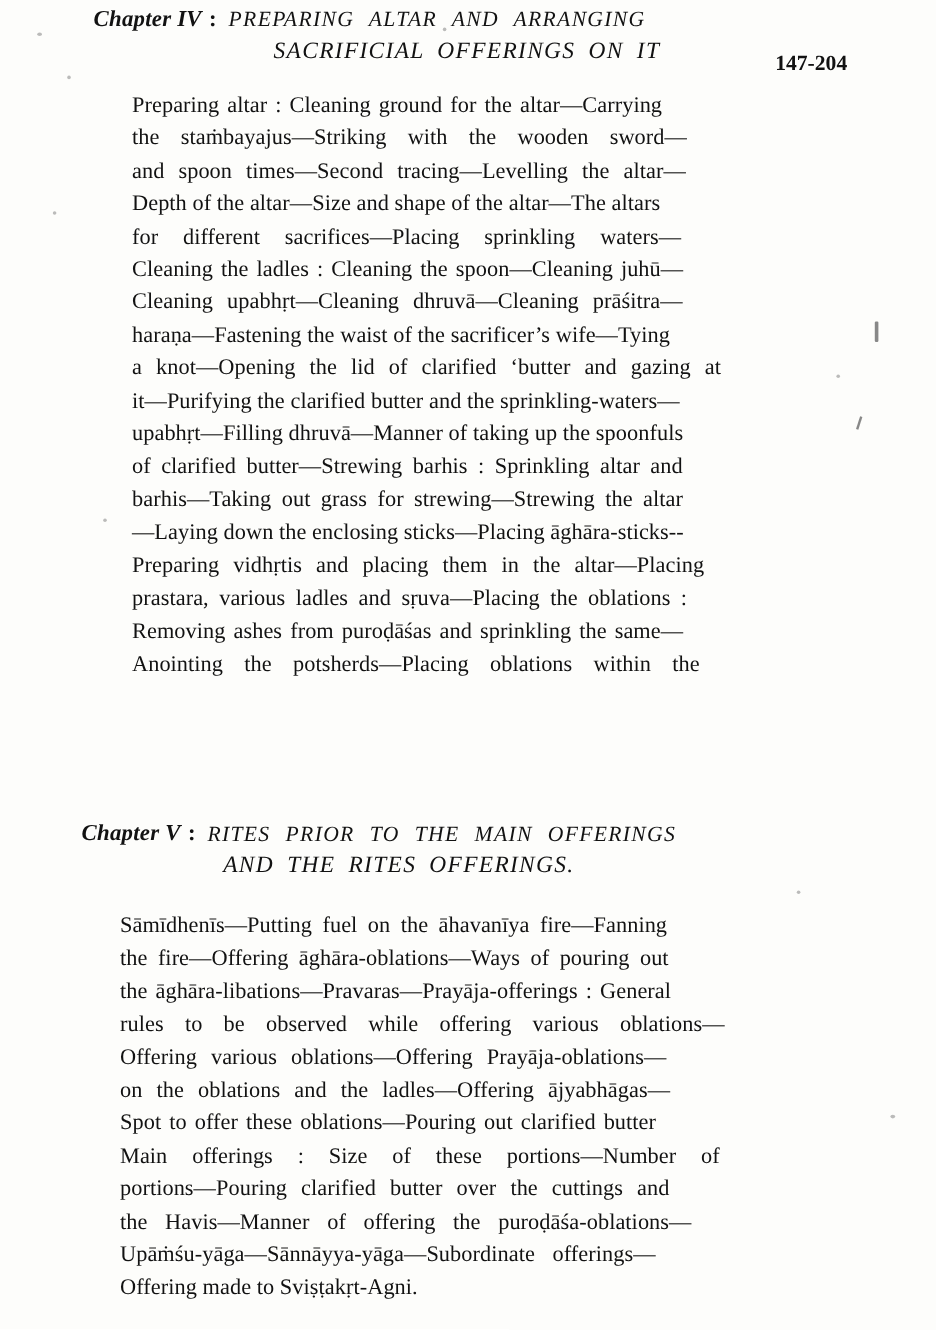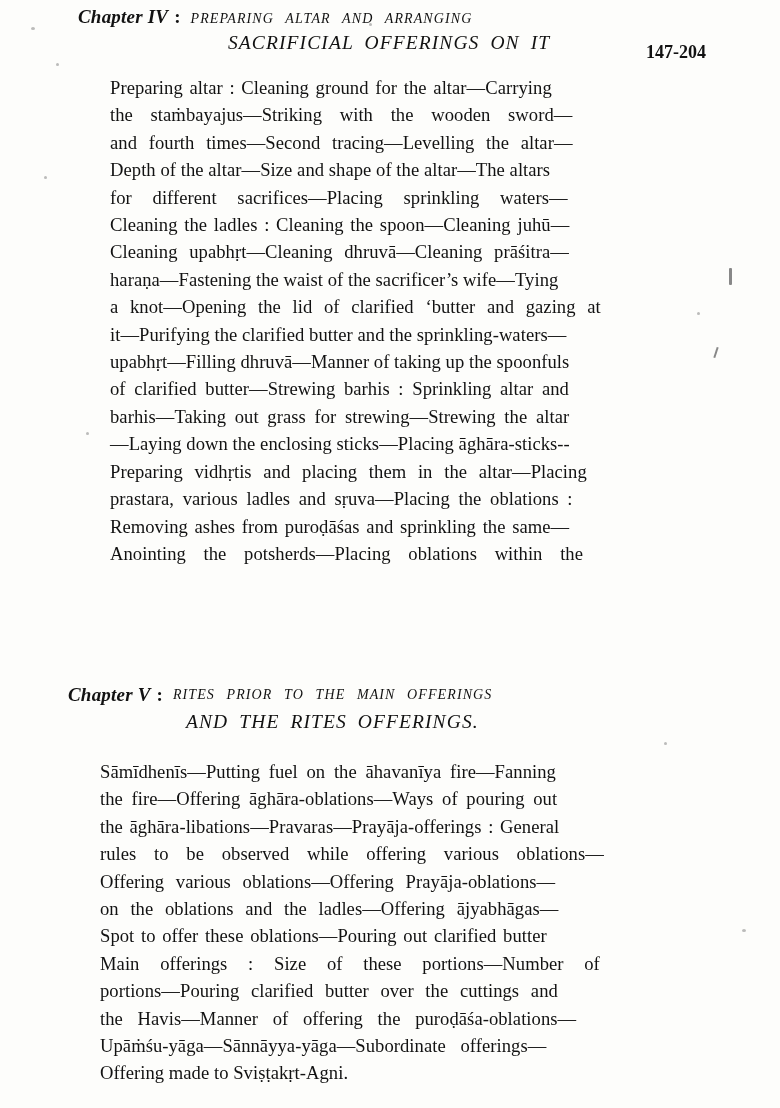--- a/index.html
+++ b/index.html
@@ -49,21 +49,21 @@
 
   .chapter-colon {
     font-size: 19px;
     font-weight: bold;
     padding: 0 10px 0 6px;
     flex: none;
   }
 
   .chapter-title {
     font-style: italic;
-    font-size: 14px;
+    font-size: 18px;
     letter-spacing: 1.1px;
     word-spacing: 7px;
     flex: none;
   }
 
   .chapter-title-2 {
     font-style: italic;
     font-size: 19.5px;
     letter-spacing: 1.1px;
     word-spacing: 5px;
@@ -126,21 +126,21 @@
     </div>
     <div style="padding-left:228px; margin-top:4px;">
       <span class="chapter-title-2">SACRIFICIAL  OFFERINGS  ON  IT</span>
     </div>
     <span class="chapter-pages" style="left:646px; top:36px;">147-204</span>
   </div>
 
   <div class="toc-body" style="left:110px; top:74px; width:600px;">
     <span class="ln ws1">Preparing altar : Cleaning  ground  for  the  altar—Carrying</span>
     <span class="ln ws5">the    staṁbayajus—Striking   with   the    wooden sword—</span>
-    <span class="ln ws3">and  fourth  times—Second tracing—Levelling  the  altar—</span>
+    <span class="ln ws3">and  spoon  times—Second tracing—Levelling  the  altar—</span>
     <span class="ln ws0">Depth of the altar—Size and shape of the altar—The altars</span>
     <span class="ln ws6">for    different     sacrifices—Placing    sprinkling   waters—</span>
     <span class="ln ws1">Cleaning the ladles : Cleaning the spoon—Cleaning juhū—</span>
     <span class="ln ws3">Cleaning  upabhṛt—Cleaning   dhruvā—Cleaning   prāśitra—</span>
     <span class="ln ws0">haraṇa—Fastening the waist  of the sacrificer’s wife—Tying</span>
     <span class="ln ws3">a  knot—Opening the lid of  clarified  ‘butter  and gazing  at</span>
     <span class="ln ws0">it—Purifying the clarified butter and the sprinkling-waters—</span>
     <span class="ln ws0">upabhṛt—Filling dhruvā—Manner of taking up the spoonfuls</span>
     <span class="ln ws2">of  clarified butter—Strewing barhis  :  Sprinkling altar and</span>
     <span class="ln ws2">barhis—Taking  out grass  for strewing—Strewing the  altar</span>

